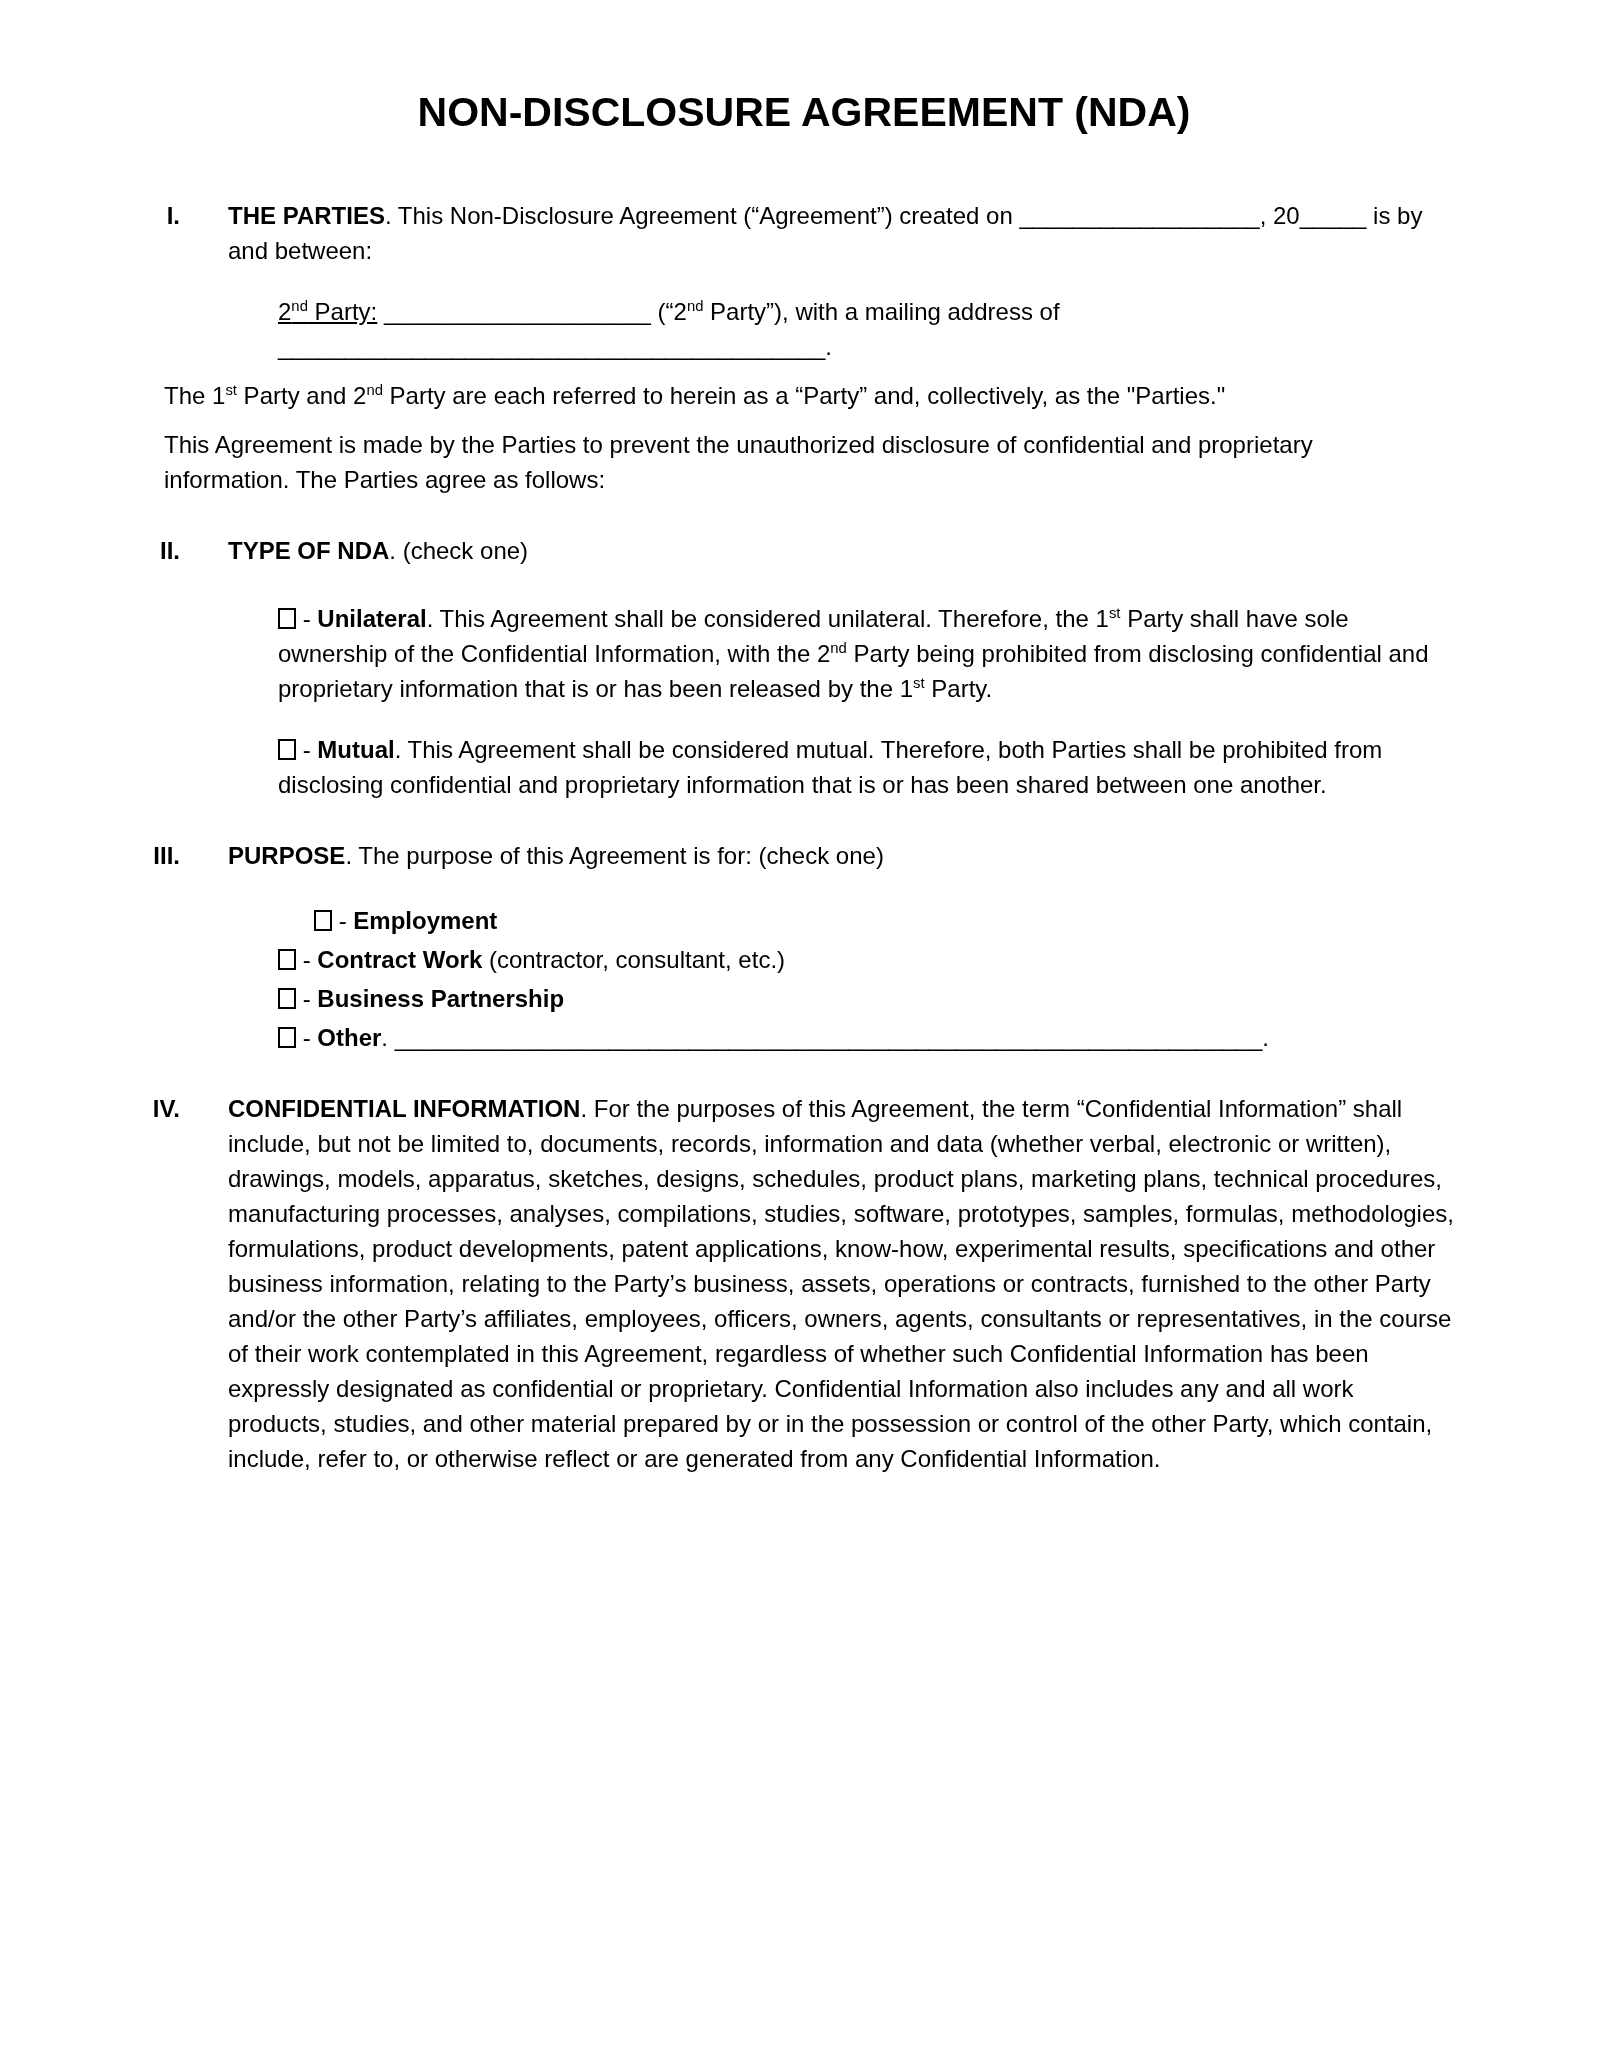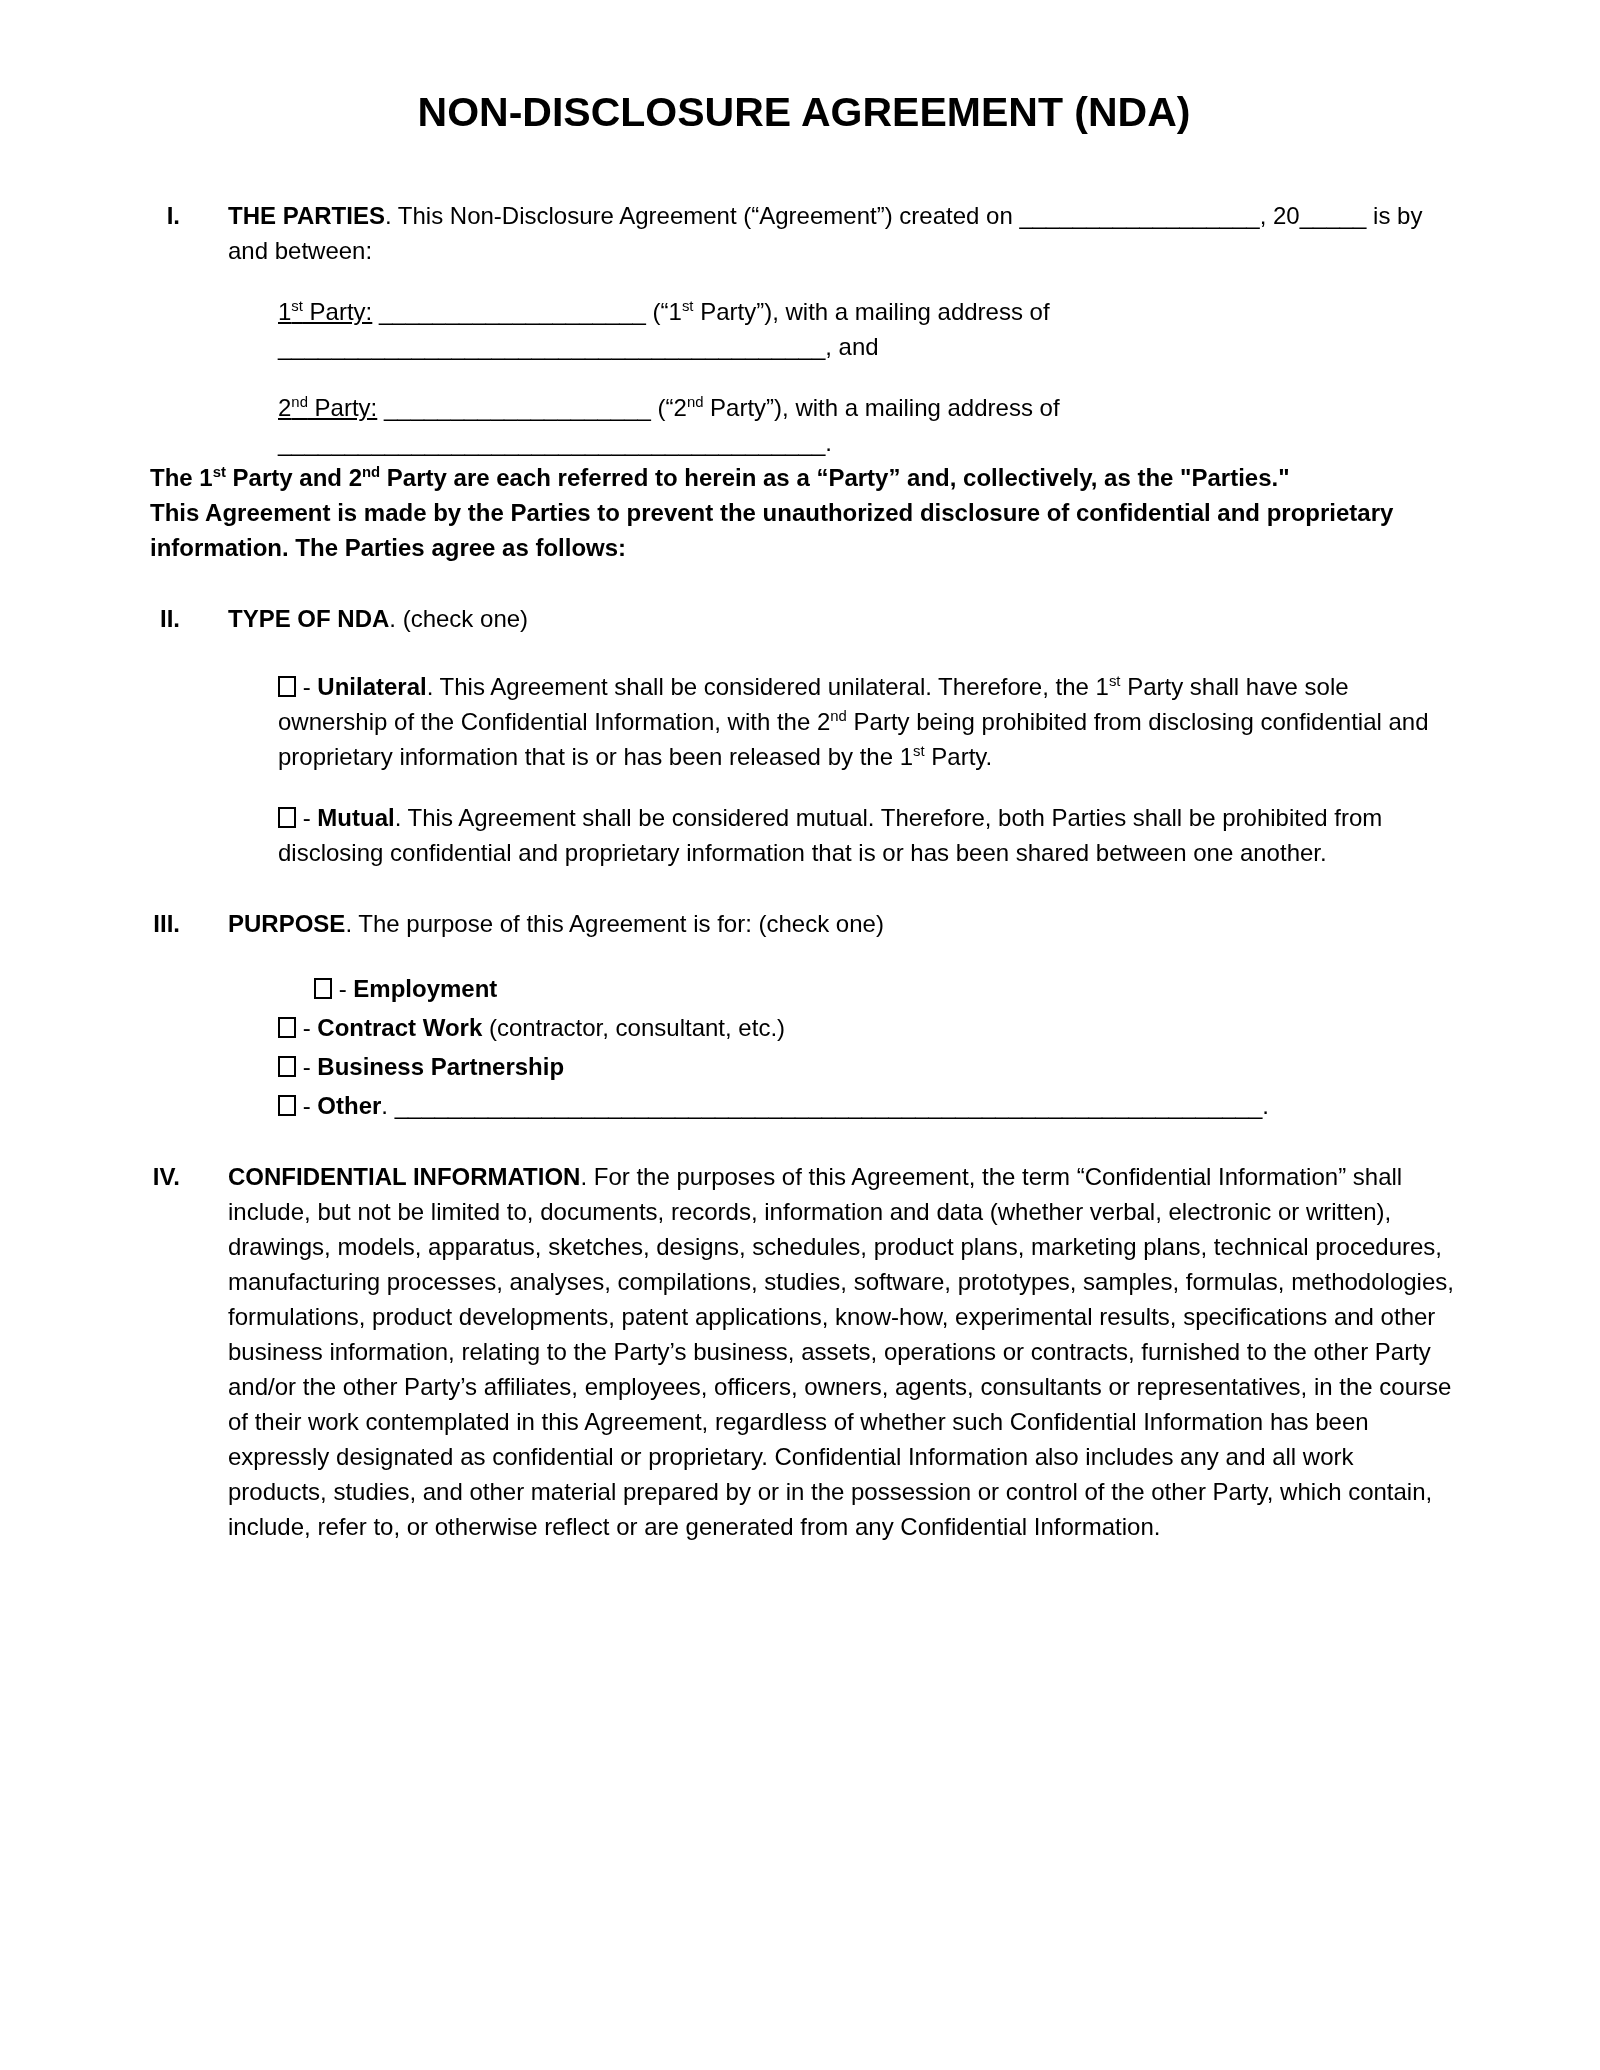--- a/index.html
+++ b/index.html
@@ -16,21 +16,21 @@
   }
   .sect { display: flex; margin-top: 36px; }
   .sect.first { margin-top: 20px; }
   .sect-num { flex: 0 0 30px; margin-right: 48px; text-align: right; font-weight: 700; }
   .sect-body { flex: 1; min-width: 0; }
   .para { margin: 0; }
   .mt26 { margin-top: 26px; }
   .mt30 { margin-top: 30px; }
   .mt33 { margin-top: 33px; }
   .indent50 { margin-left: 50px; }
-  .marginal { margin: 0; font-weight: bold; }
+  .marginal { margin: 14px; }
   .b { font-weight: 700; }
   .ul { text-decoration: underline; }
   sup { font-size: 62%; line-height: 0; vertical-align: super; }
   .ckbox {
     display: inline-block; width: 18px; height: 21px;
     border: 2px solid #000; vertical-align: -2px; background: #fff;
   }
   .ck-item { margin-top: 4px; }
   .ck-item:first-child { margin-top: 0; padding-left: 36px; }
   .footer-logo { position: absolute; left: 198px; top: 1927px; width: 36px; height: 48px; }
@@ -51,21 +51,20 @@
 <div class="page">
   <div class="content">
 
     <h1 class="title">NON-DISCLOSURE AGREEMENT (NDA)</h1>
 
     <div class="sect first">
       <div class="sect-num">I.</div>
       <div class="sect-body">
         <p class="para"><span class="b">THE PARTIES</span><span>. This Non-Disclosure Agreement (“Agreement”) created on __________________, 20_____ is by and between:</span></p>
 
-        <p class="para indent50 mt26"><span class="ul"><span>1</span><sup>st</sup><span> Party:</span></span><span> ____________________ (“1</span><sup>st</sup><span> Party”), with a mailing address of _________________________________________, and</span></p>
 
         <p class="para indent50 mt26"><span class="ul"><span>2</span><sup>nd</sup><span> Party:</span></span><span> ____________________ (“2</span><sup>nd</sup><span> Party”), with a mailing address of _________________________________________.</span></p>
       </div>
     </div>
 
     <p class="para marginal mt26"><span>The 1</span><sup>st</sup><span> Party and 2</span><sup>nd</sup><span> Party are each referred to herein as a “Party” and, collectively, as the "Parties."</span></p>
 
     <p class="para marginal mt30">This Agreement is made by the Parties to prevent the unauthorized disclosure of confidential and proprietary information. The Parties agree as follows:</p>
 
     <div class="sect">

